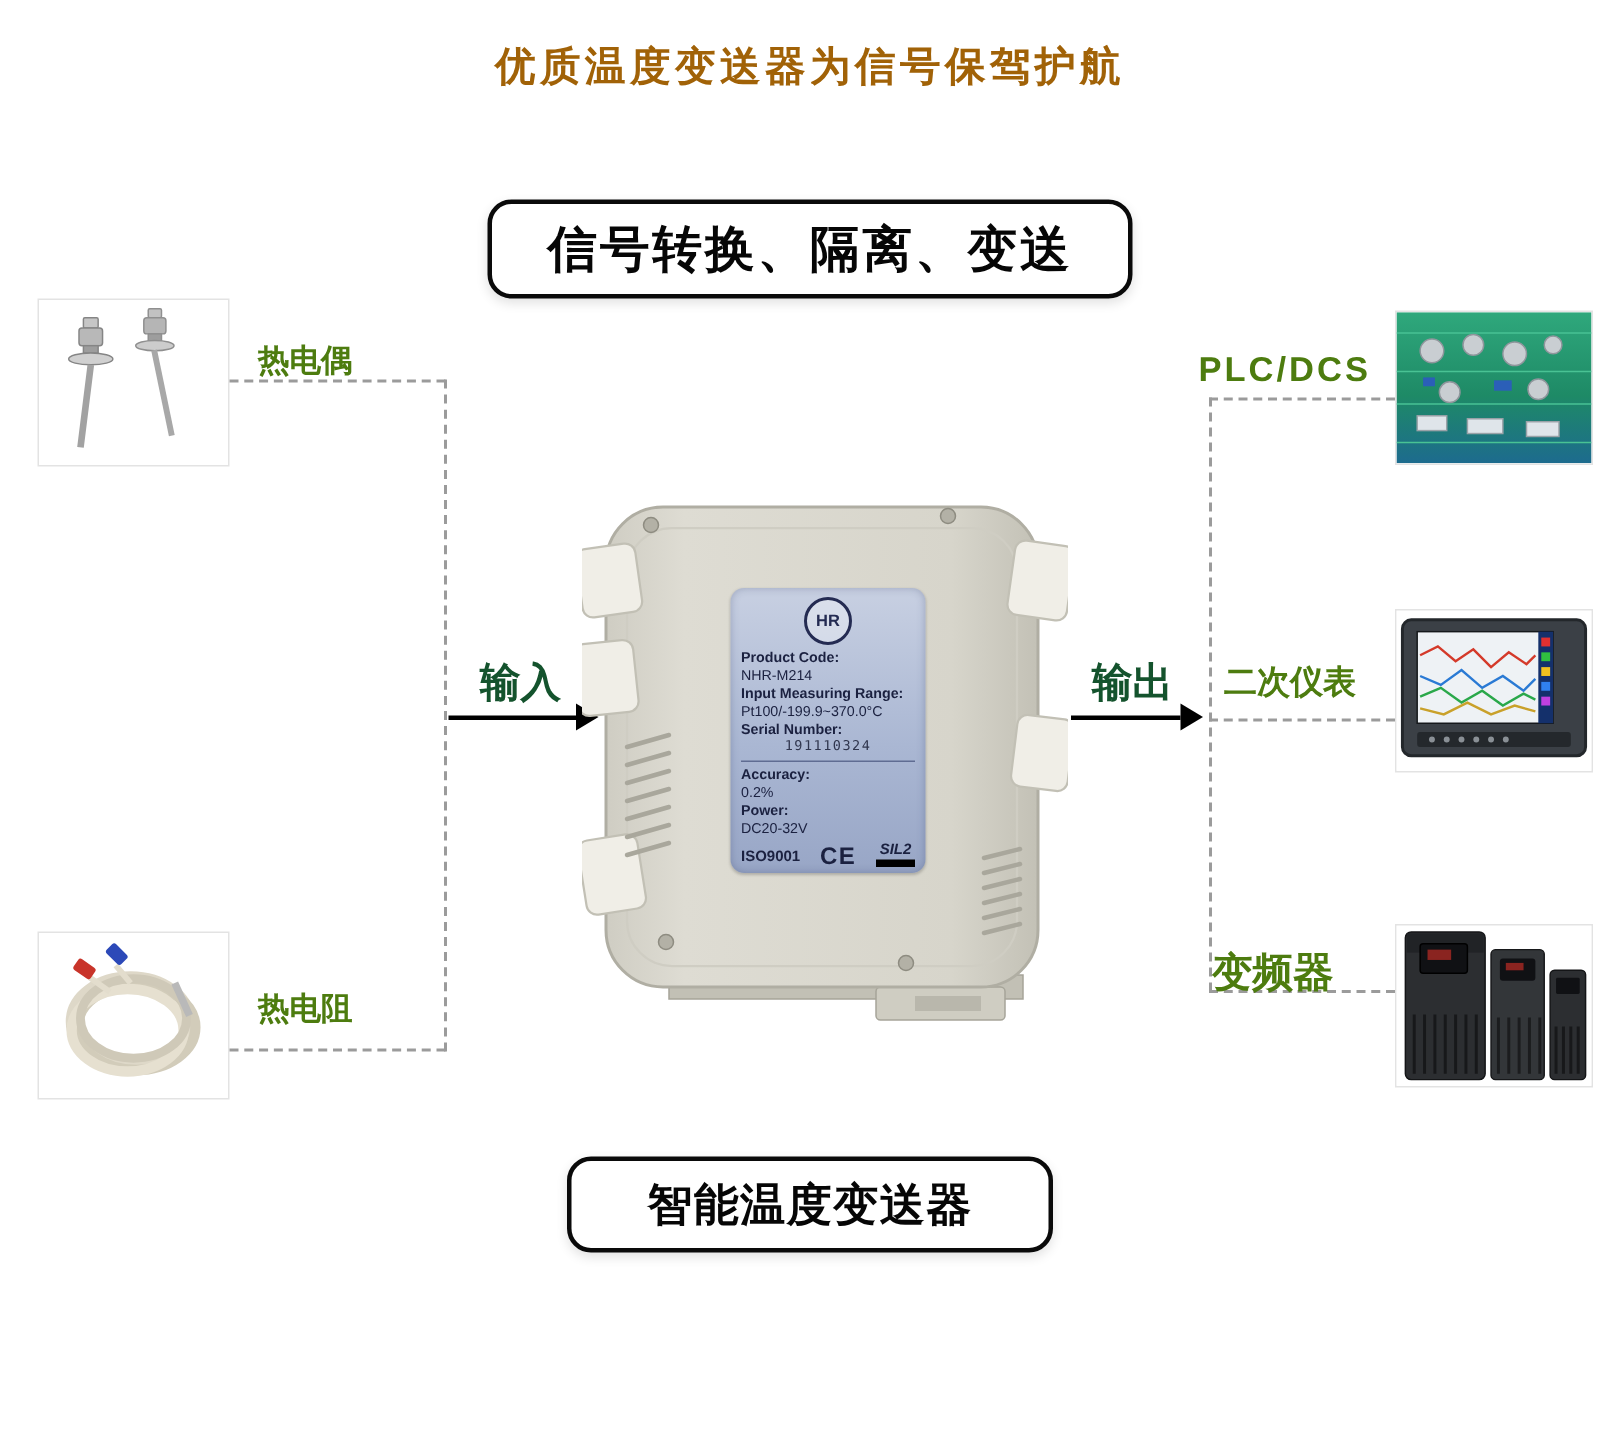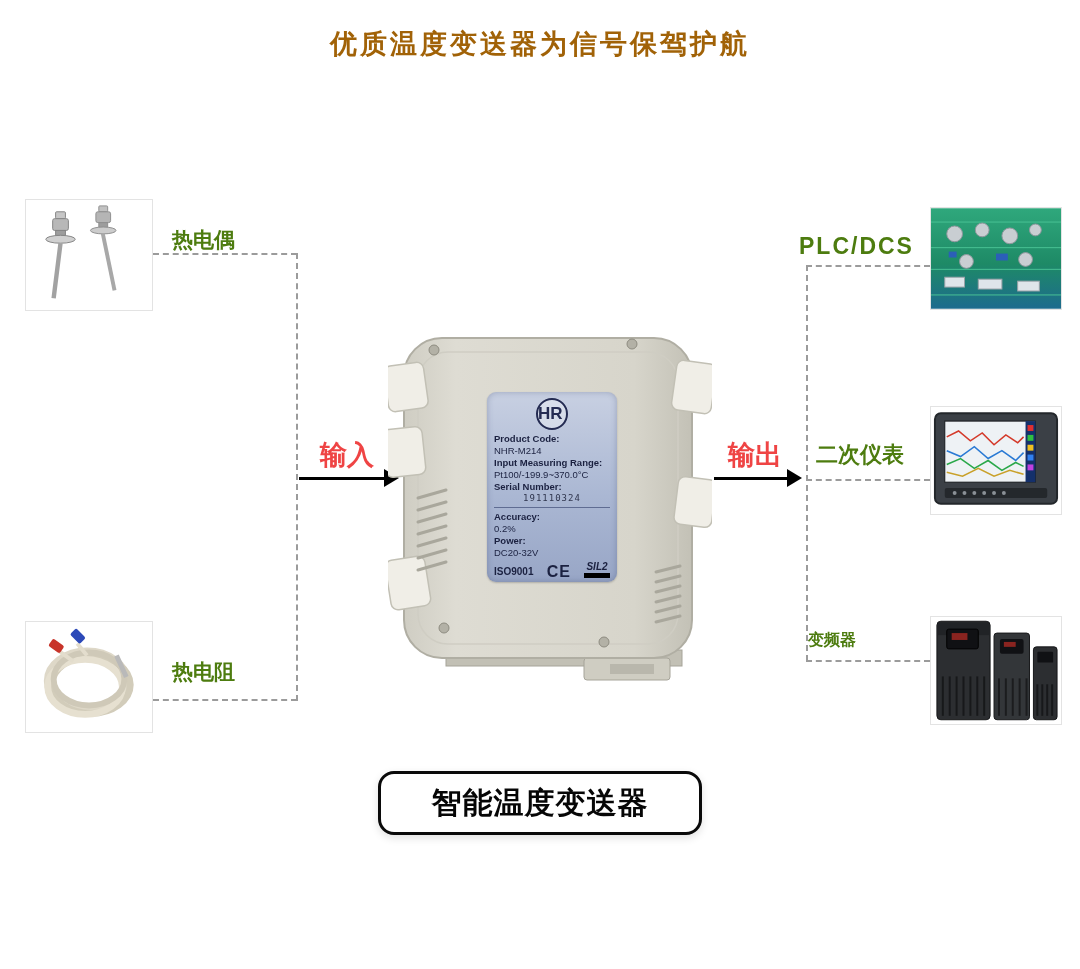--- a/index.html
+++ b/index.html
@@ -20,35 +20,35 @@
   .imgbox svg{display:block;width:100%;height:100%;}
 
   .side-label{position:absolute;font-weight:800;color:#4d7c0f;white-space:nowrap;}
 
   .dash-h{position:absolute;border-top:2px dashed #9b9b9b;height:0;}
   .dash-v{position:absolute;border-left:2px dashed #9b9b9b;width:0;}
 
   .arrow-shaft{position:absolute;height:3px;background:#000;}
   .arrow-head{position:absolute;width:0;height:0;
               border-left:15px solid #000;border-top:9px solid transparent;border-bottom:9px solid transparent;}
-  .arrow-label{position:absolute;font-size:27px;font-weight:800;color:#ef4444;}
+  .arrow-label{position:absolute;font-size:27px;font-weight:800;color:#14532d;}
 
   .device{position:absolute;left:388px;top:328px;width:324px;height:356px;}
   .device > svg{position:absolute;left:0;top:0;width:324px;height:356px;}
 
   .device-label{position:absolute;left:99px;top:64px;width:130px;height:190px;
                 background:linear-gradient(180deg,#c8d0e2 0%,#aab7d3 55%,#98a6c6 100%);
                 border-radius:9px;padding:6px 7px;box-sizing:border-box;
                 color:#1b2140;font-size:9.5px;line-height:12px;
                 box-shadow:inset 0 0 6px rgba(40,50,90,.28), 0 1px 2px rgba(0,0,0,.2);
                 white-space:nowrap;overflow:hidden;}
   .device-label .b{font-weight:700;}
   .logo-circle{width:28px;height:28px;border:2.5px solid #242b52;border-radius:50%;
-               margin:0 auto 3px auto;display:flex;align-items:center;
-               font-weight:800;font-size:17px;color:#242b52;background:rgba(255,255,255,.35);}
+               margin:0 auto 3px auto;display:flex;align-items:center;justify-content:center;
+               font-weight:800;font-size:11px;color:#242b52;background:rgba(255,255,255,.35);}
   .serial{text-align:center;font-family:"DejaVu Sans Mono",monospace;font-size:9px;
           letter-spacing:1px;color:#30364e;line-height:11px;}
   .label-hr{border-top:1px solid #5f6c92;margin:3px 0 3px 0;height:0;}
   .cert-row{display:flex;align-items:flex-end;justify-content:space-between;margin-top:3px;}
   .cert-iso{font-weight:800;font-size:10px;}
   .cert-ce{font-weight:800;font-size:16px;letter-spacing:1px;}
   .sil-wrap{text-align:center;}
   .sil-text{font-style:italic;font-weight:800;font-size:10px;display:block;line-height:10px;}
   .sil-bar{display:block;width:26px;height:5px;background:#000;margin-top:1px;}
 
@@ -57,20 +57,23 @@
   .bullet{display:inline-block;width:13px;height:13px;border-radius:50%;
           background:#d6281c;margin-right:14px;vertical-align:middle;position:relative;top:-3px;}
 </style>
 </head>
 <body>
 
 <div class="canvas">
 
   <div class="title">优质温度变送器为信号保驾护航</div>
 
+  <div class="badge top">
+    <span>信号转换、隔离、变送</span>
+  </div>
 
   <div class="imgbox" style="left:25px;top:199px;width:128px;height:112px;">
     <svg viewBox="0 0 128 112">
       <rect width="128" height="112" fill="#ffffff"></rect>
       <g stroke="#8f8f8f" stroke-width="1">
         <rect x="74" y="6" width="9" height="6" rx="1" fill="#c2c2c2"></rect>
         <rect x="71" y="12" width="15" height="11" rx="2" fill="#b5b5b5"></rect>
         <rect x="74" y="23" width="9" height="5" fill="#9d9d9d"></rect>
         <ellipse cx="78.5" cy="31" rx="13" ry="3.5" fill="#cccccc"></ellipse>
         <line x1="78" y1="34" x2="90" y2="92" stroke="#a8a8a8" stroke-width="4"></line>
@@ -258,21 +261,21 @@
         <circle cx="24" cy="87" r="2"></circle>
         <circle cx="34" cy="87" r="2"></circle>
         <circle cx="44" cy="87" r="2"></circle>
         <circle cx="54" cy="87" r="2"></circle>
         <circle cx="64" cy="87" r="2"></circle>
         <circle cx="74" cy="87" r="2"></circle>
       </g>
     </svg>
   </div>
 
-  <div class="side-label" style="left:808px;top:630px;font-size:16px;">变频器</div>
+  <div class="side-label" style="left:808px;top:630px;font-size:27px;">变频器</div>
   <div class="imgbox" style="left:930px;top:616px;width:132px;height:109px;">
     <svg viewBox="0 0 132 108">
       <rect width="132" height="108" fill="#ffffff"></rect>
       <rect x="6" y="4" width="54" height="100" rx="4" fill="#2c2e31" stroke="#141517"></rect>
       <rect x="7" y="5" width="52" height="13" fill="#212326"></rect>
       <rect x="16" y="12" width="32" height="20" rx="2" fill="#101114" stroke="#000000"></rect>
       <rect x="21" y="16" width="16" height="7" fill="#8a2420"></rect>
       <g stroke="#17181a" stroke-width="2">
         <line x1="12" y1="60" x2="12" y2="100"></line>
         <line x1="19" y1="60" x2="19" y2="100"></line>

